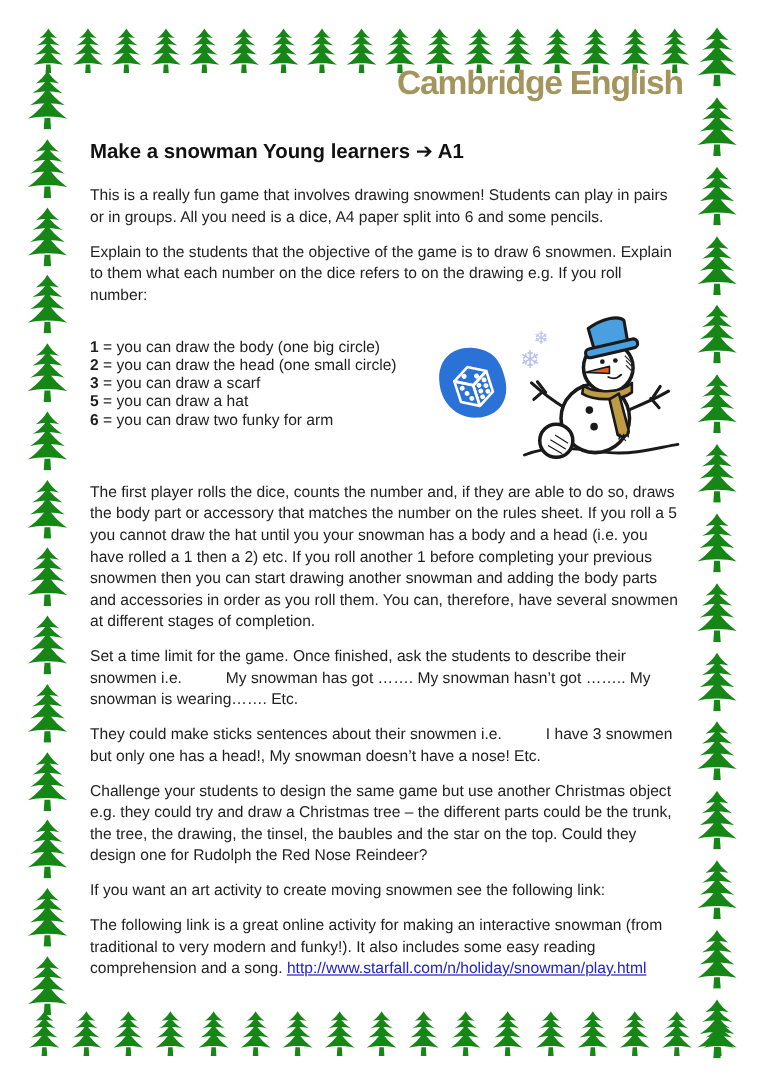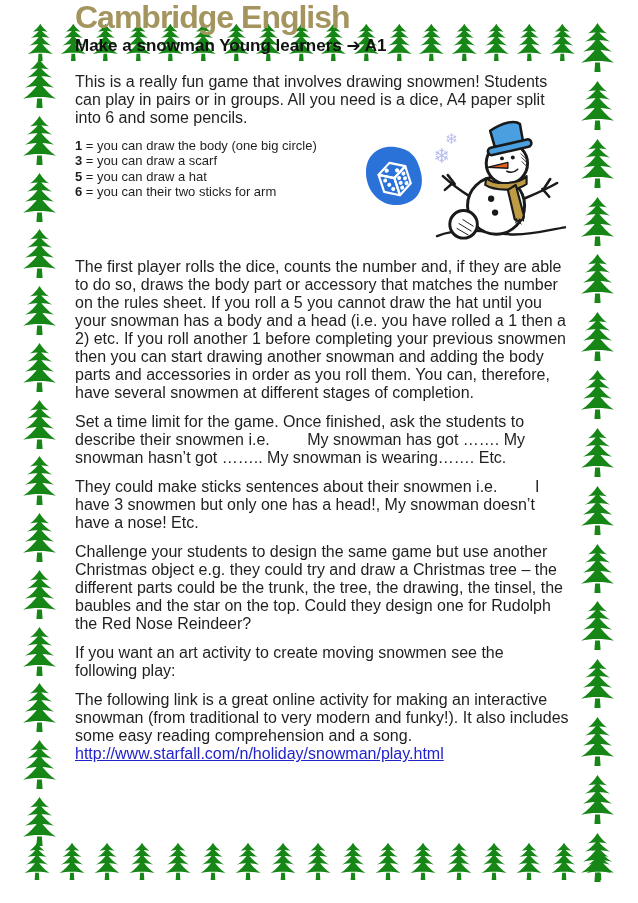--- a/index.html
+++ b/index.html
@@ -26,29 +26,29 @@
   .border-row .tree{width:34px;height:38px;}
   .border-top{top:23px;left:24px;width:554px;}
   .border-bottom{top:842px;left:20px;width:596px;}
   .border-col{position:absolute;display:flex;flex-direction:column;justify-content:space-between;align-items:center;}
   .border-col .tree{width:37px;height:50px;}
   .border-left{left:21px;top:58px;height:788px;width:37px;}
   .border-right{right:22px;top:22px;height:860px;width:37px;}
   
   .content{position:absolute;left:75px;top:0;width:494px;}
   .doc-title{
-    text-align:left;font-size:32px;font-weight:700;
+    margin-top:54px;text-align:right;font-size:28px;font-weight:700;
     letter-spacing:-1px;color:var(--title-gold);line-height:1.1;
   }
-  .doc-heading{font-size:17px;font-weight:700;color:#111;}
-  p.para{margin-top:11px;font-size:16px;line-height:18px;}
+  .doc-heading{margin-top:32px;font-size:17px;font-weight:700;color:#111;}
+  p.para{margin-top:11px;font-size:13px;line-height:18px;}
   .it{margin-left:33px;}
   a.link{color:var(--link-blue);text-decoration:underline;cursor:pointer;}
   
-  .rules-block{position:relative;margin-top:11px;height:104px;}
+  .rules-block{position:relative;margin-top:26px;height:104px;}
   .rules-list{font-size:13px;line-height:15.2px;}
   .rules-list .num{font-weight:700;}
   .dice-wrap{position:absolute;left:287px;top:6px;width:66px;height:66px;}
   .snowman-wrap{position:absolute;left:356px;top:-18px;width:138px;height:126px;}
   svg{display:block;}
   .hidden-defs{position:absolute;width:0;height:0;overflow:hidden;}
 </style>
 </head>
 <body>
 
@@ -258,27 +258,29 @@
     <svg class="tree">
       <use href="#tree-symbol"></use>
     </svg>
   </div>
 
 <div class="content">
   <h1 class="doc-title">Cambridge English</h1>
   <h2 class="doc-heading">Make a snowman Young learners ➔ A1</h2>
 
   <p class="para" style="margin-top:17px;"><span>This is a really fun game that involves drawing snowmen! Students can play in pairs or in groups. All you need is a dice, A4 paper split into 6 and some pencils.</span></p>
+  <p class="para"><span>Explain to the students that the objective of the game is to draw 6 snowmen. Explain to them what each number on the dice refers to on the drawing e.g. If you roll number:</span></p>
 
   <div class="rules-block">
     <div class="rules-list">
         <div><span class="num">1</span><span> = you can draw the body (one big circle)</span></div>
+        <div><span class="num">2</span><span> = you can draw the head (one small circle)</span></div>
         <div><span class="num">3</span><span> = you can draw a scarf</span></div>
         <div><span class="num">5</span><span> = you can draw a hat</span></div>
-        <div><span class="num">6</span><span> = you can their two sticks for arm</span></div>
+        <div><span class="num">6</span><span> = you can draw two funky for arm</span></div>
       </div>
 
     <div class="dice-wrap">
       <svg viewBox="0 0 66 66" width="66" height="66">
         <path fill="var(--dice-blue)" d="M33 3 C16 1 3 12 4 30 C5 48 18 62 36 61 C53 60 63 47 59 29 C55 12 48 5 33 3 Z"></path>
         <g transform="rotate(-18 33 36)" stroke="#ffffff" stroke-width="2.2" stroke-linejoin="round" fill="none">
           <path d="M19 26 L33 18 L47 26 L33 34 Z"></path>
           <path d="M19 26 L33 34 L33 52 L19 44 Z"></path>
           <path d="M47 26 L33 34 L33 52 L47 44 Z"></path>
         </g>
@@ -360,15 +362,15 @@
             <path d="M93 98 L94 103"></path>
         </g>
       </svg>
     </div>
   </div>
 
   <p class="para" style="margin-top:16px;"><span>The first player rolls the dice, counts the number and, if they are able to do so, draws the body part or accessory that matches the number on the rules sheet. If you roll a 5 you cannot draw the hat until you your snowman has a body and a head (i.e. you have rolled a 1 then a 2) etc. If you roll another 1 before completing your previous snowmen then you can start drawing another snowman and adding the body parts and accessories in order as you roll them. You can, therefore, have several snowmen at different stages of completion.</span></p>
   <p class="para"><span>Set a time limit for the game. Once finished, ask the students to describe their snowmen i.e.  </span><span class="it">My snowman has got …….  My snowman hasn’t got …….. My snowman is wearing……. Etc.</span></p>
   <p class="para"><span>They could make sticks sentences about their snowmen i.e. </span><span class="it">I have 3 snowmen but only one has a head!, My snowman doesn’t have a nose! Etc.</span></p>
   <p class="para"><span>Challenge your students to design the same game but use another Christmas object e.g. they could try and draw a Christmas tree – the different parts could be the trunk, the tree, the drawing, the tinsel, the baubles and the star on the top. Could they design one for Rudolph the Red Nose Reindeer?</span></p>
-  <p class="para"><span>If you want an art activity to create moving snowmen see the following play:</span></p>
+  <p class="para"><span>If you want an art activity to create moving snowmen see the following link:</span></p>
   <p class="para"><span>The following link is a great online activity for making an interactive snowman (from traditional to very modern and funky!). It also includes some easy reading comprehension and a song.  </span><a class="link" href="#">http://www.starfall.com/n/holiday/snowman/play.html</a></p>
 </div>
 
 </body></html>

